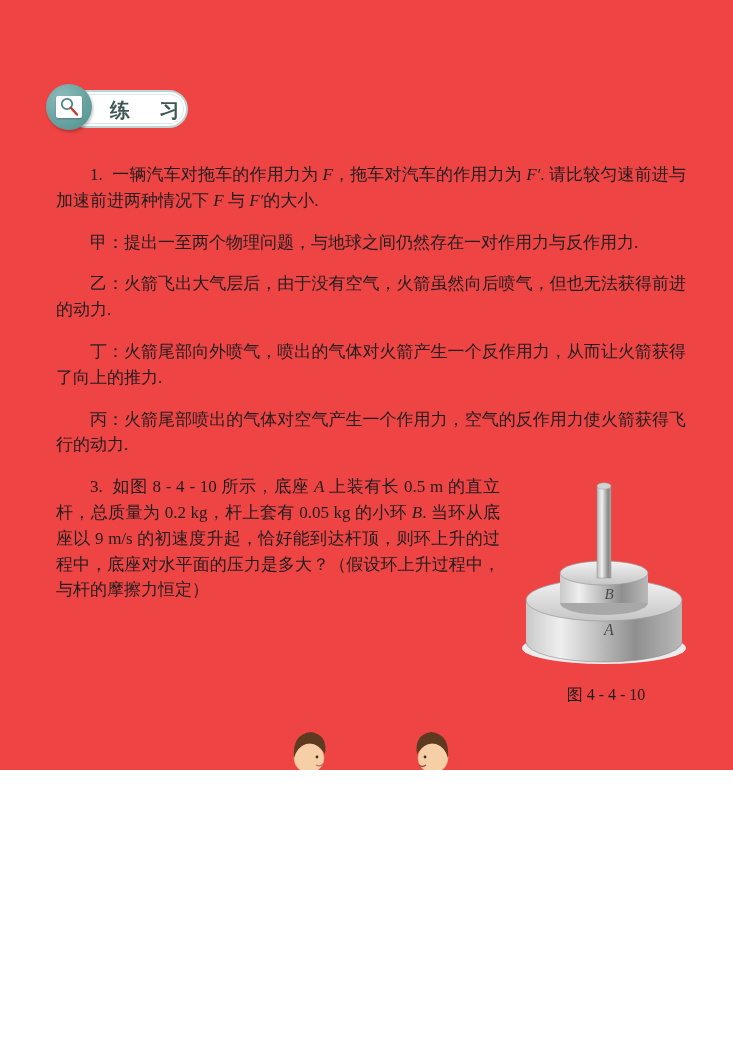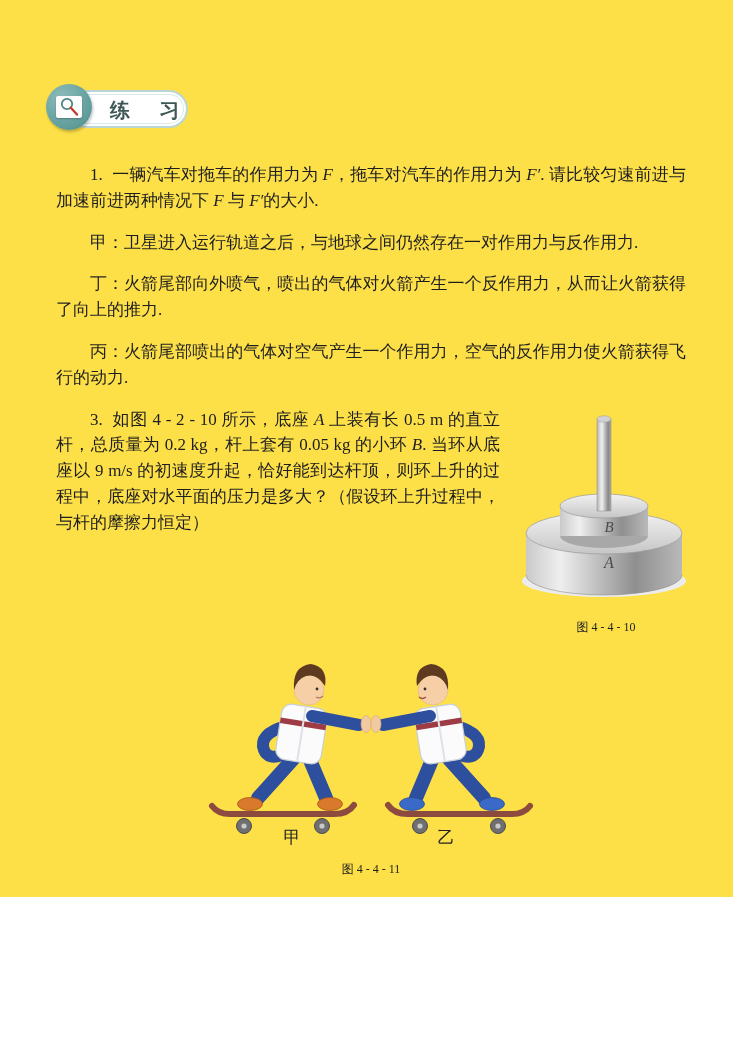--- a/index.html
+++ b/index.html
@@ -1,17 +1,17 @@
 <!DOCTYPE html>
 <html><head>
 <meta charset="utf-8">
 <style>
   html,body{margin:0;padding:0;background:#ffffff;}
   .page{
-    position:relative;width:733px;height:897px;margin:0 auto;background:#fde047;
+    position:relative;width:733px;height:770px;margin:0 auto;background:#ef4444;
     font-family:"Liberation Serif","DejaVu Serif",serif;color:#1e1e20;overflow:hidden;
   }
   
   .badge{position:absolute;left:46px;top:84px;width:150px;height:48px;}
   .badge-pill{
     position:absolute;left:22px;top:6px;width:116px;height:34px;background:#fff;
     border:2px solid #b9d6d4;border-radius:19px;
     box-shadow:inset 0 0 0 2px #ffffff, inset 0 0 0 3px #d9eae9;
   }
   .badge-pill .label{
@@ -32,21 +32,21 @@
   .content{
     position:absolute;left:40px;top:146px;width:662px;
     font-size:17px;line-height:25.8px;text-align:justify;
   }
   p.para{margin:16px;text-indent:2em;}
   .qnum{margin-right:0.55em;}
   .ital{font-style:italic;}
   
   .fig10{float:right;width:192px;margin:2px 0 4px 10px;text-align:center;}
   .fig11{width:340px;margin:4px auto 0;text-align:center;}
-  .figcap{font-size:12px;line-height:22px;margin-top:4px;text-align:center;text-indent:0;}
+  .figcap{font-size:16px;line-height:22px;margin-top:4px;text-align:center;text-indent:0;}
   
   .pagenum{
     position:absolute;left:36px;top:1008px;
     font-family:Liberation Serif, serif;font-size:16px;color:#2b2b2b;
   }
 </style>
 </head>
 <body>
 
 <div class="page">
@@ -63,21 +63,22 @@
         </svg>
       </div>
     </div>
   </div>
 
   <div class="content">
 
     <p class="para"><span class="qnum">1.</span><span>一辆汽车对拖车的作用力为 </span><span class="ital">F</span><span>，拖车对汽车的作用力为 </span><span class="ital">F′</span><span>. 请比较匀速前进与加速前进两种情况下 </span><span class="ital">F</span><span> 与 </span><span class="ital">F′</span><span>的大小.</span></p>
 
 
-    <p class="para"><span>甲：</span><span>卫星进入运行轨道之后，与地球之间仍然存在一对作用力与反作用力.</span></p>
+    <p class="para"><span>甲：</span><span>提出一至两个物理问题，与地球之间仍然存在一对作用力与反作用力.</span></p>
+    <p class="para"><span>乙：</span><span>火箭飞出大气层后，由于没有空气，火箭虽然向后喷气，但也无法获得前进的动力.</span></p>
     <p class="para"><span>丁：</span><span>火箭尾部向外喷气，喷出的气体对火箭产生一个反作用力，从而让火箭获得了向上的推力.</span></p>
     <p class="para"><span>丙：</span><span>火箭尾部喷出的气体对空气产生一个作用力，空气的反作用力使火箭获得飞行的动力.</span></p>
 
     <div class="fig10">
       <svg width="180" height="196" viewBox="0 0 180 196">
         <defs>
           <linearGradient id="gBody" x1="0" y1="0" x2="1" y2="0">
             <stop offset="0" stop-color="#c9c9c9"></stop>
               <stop offset="0.22" stop-color="#efefef"></stop>
             <stop offset="0.7" stop-color="#8f8f8f"></stop>
@@ -102,21 +103,21 @@
         <rect x="44" y="97" width="88" height="30" fill="url(#gBody)"></rect>
         <ellipse cx="88" cy="97" rx="44" ry="12" fill="url(#gTop)" stroke="#9a9a9a" stroke-width="0.7"></ellipse>
         <rect x="81" y="10" width="14" height="92" fill="url(#gRod)" stroke="#8a8a8a" stroke-width="0.5"></rect>
         <ellipse cx="88" cy="10" rx="7" ry="3.2" fill="#d2d2d2" stroke="#9a9a9a" stroke-width="0.5"></ellipse>
         <text x="93" y="123" text-anchor="middle" font-size="15" font-style="italic" fill="#4a4a4a" font-family="Liberation Serif, serif">B</text>
         <text x="93" y="159" text-anchor="middle" font-size="16" font-style="italic" fill="#4a4a4a" font-family="Liberation Serif, serif">A</text>
       </svg>
       <div class="figcap">图 4 - 4 - 10</div>
     </div>
 
-    <p class="para"><span class="qnum">3.</span><span>如图 4 - 2 - 10 所示，底座 </span><span class="ital">A</span><span> 上装有长 0.5 m 的直立杆，总质量为 0.2 kg，杆上套有 0.05 kg 的小环 </span><span class="ital">B</span><span>. 当环从底座以 9 m/s 的初速度升起，恰好能到达杆顶，则环上升的过程中，底座对水平面的压力是多大？（假设环上升过程中，与杆的摩擦力恒定）</span></p>
+    <p class="para"><span class="qnum">3.</span><span>如图 8 - 4 - 10 所示，底座 </span><span class="ital">A</span><span> 上装有长 0.5 m 的直立杆，总质量为 0.2 kg，杆上套有 0.05 kg 的小环 </span><span class="ital">B</span><span>. 当环从底座以 9 m/s 的初速度升起，恰好能到达杆顶，则环上升的过程中，底座对水平面的压力是多大？（假设环上升过程中，与杆的摩擦力恒定）</span></p>
 
 
     <div class="fig11">
       <svg width="330" height="204" viewBox="0 0 330 204">
 
         <path d="M6 164 Q12 172 24 172 L128 172 Q142 172 148 163" fill="none" stroke="#8d4a3f" stroke-width="6" stroke-linecap="round"></path>
         <circle cx="38" cy="184" r="7.5" fill="#6f6f6f" stroke="#4c4c4c"></circle>
           <circle cx="38" cy="184" r="2.6" fill="#c9c9c9"></circle>
         <circle cx="116" cy="184" r="7.5" fill="#6f6f6f" stroke="#4c4c4c"></circle>
           <circle cx="116" cy="184" r="2.6" fill="#c9c9c9"></circle>

